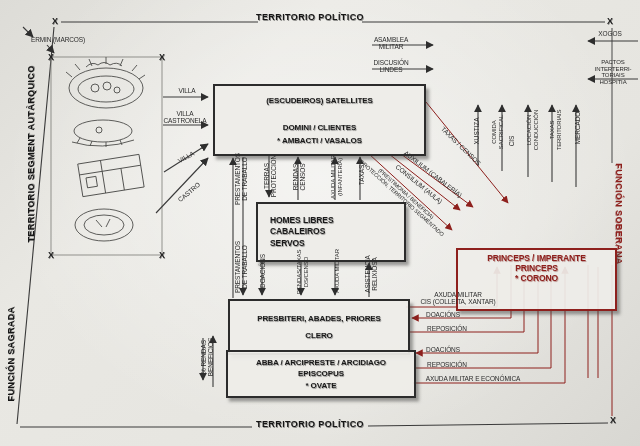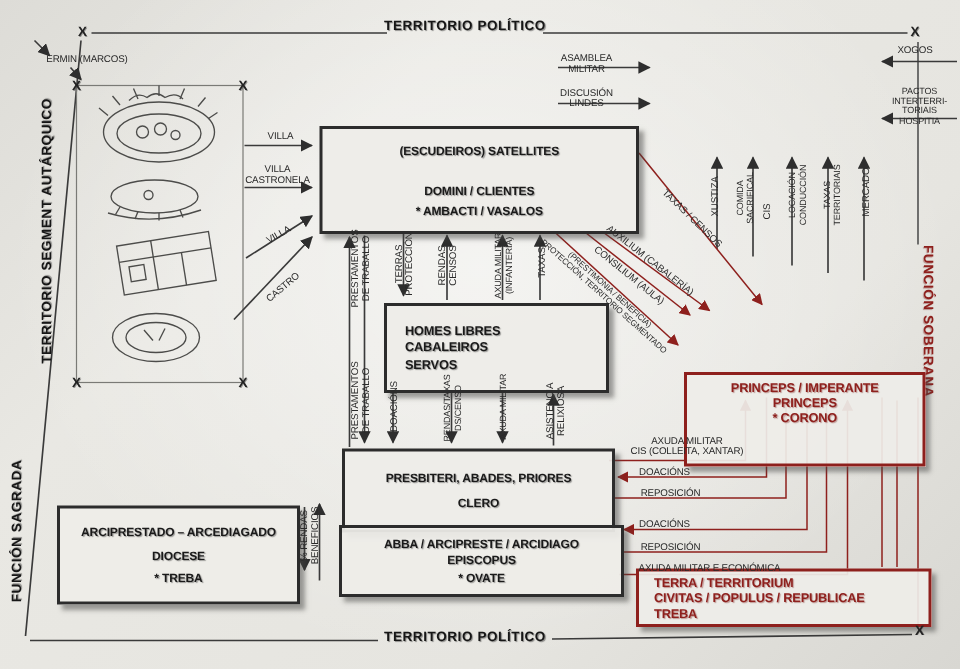--- a/index.html
+++ b/index.html
@@ -176,31 +176,21 @@
     <div>PRESBITERI, ABADES, PRIORES</div>
     <div>CLERO</div>
   </div>
 
   <div class="bx" id="bx-abba">
     <div>ABBA / ARCIPRESTE / ARCIDIAGO</div>
     <div>EPISCOPUS</div>
     <div>* OVATE</div>
   </div>
 
-  <div class="bx" id="bx-arciprestado">
-    <div>ARCIPRESTADO – ARCEDIAGADO</div>
-    <div>DIOCESE</div>
-    <div>* TREBA</div>
-  </div>
-
-  <div class="bx red leftalign" id="bx-terra">
-    <div>TERRA / TERRITORIUM</div>
-    <div>CIVITAS / POPULUS / REPUBLICAE</div>
-    <div>TREBA</div>
-  </div>
+
 
   <div id="labels">
       <div class="fl" style="left: 58px; top: 40px; transform: translate(-50%, -50%) rotate(0deg);">ERMIN (MARCOS)</div>
       <div class="fl" style="left: 187px; top: 91px; transform: translate(-50%, -50%) rotate(0deg);">VILLA</div>
       <div class="fl" style="left: 185px; top: 117px; transform: translate(-50%, -50%) rotate(0deg);">VILLA
 CASTRONELA</div>
       <div class="fl" style="left: 186px; top: 157px; transform: translate(-50%, -50%) rotate(-29deg);">VILLA</div>
       <div class="fl" style="left: 189px; top: 192px; transform: translate(-50%, -50%) rotate(-40deg);">CASTRO</div>
       <div class="fl" style="left: 391px; top: 43px; transform: translate(-50%, -50%) rotate(0deg);">ASAMBLEA
 MILITAR</div>

